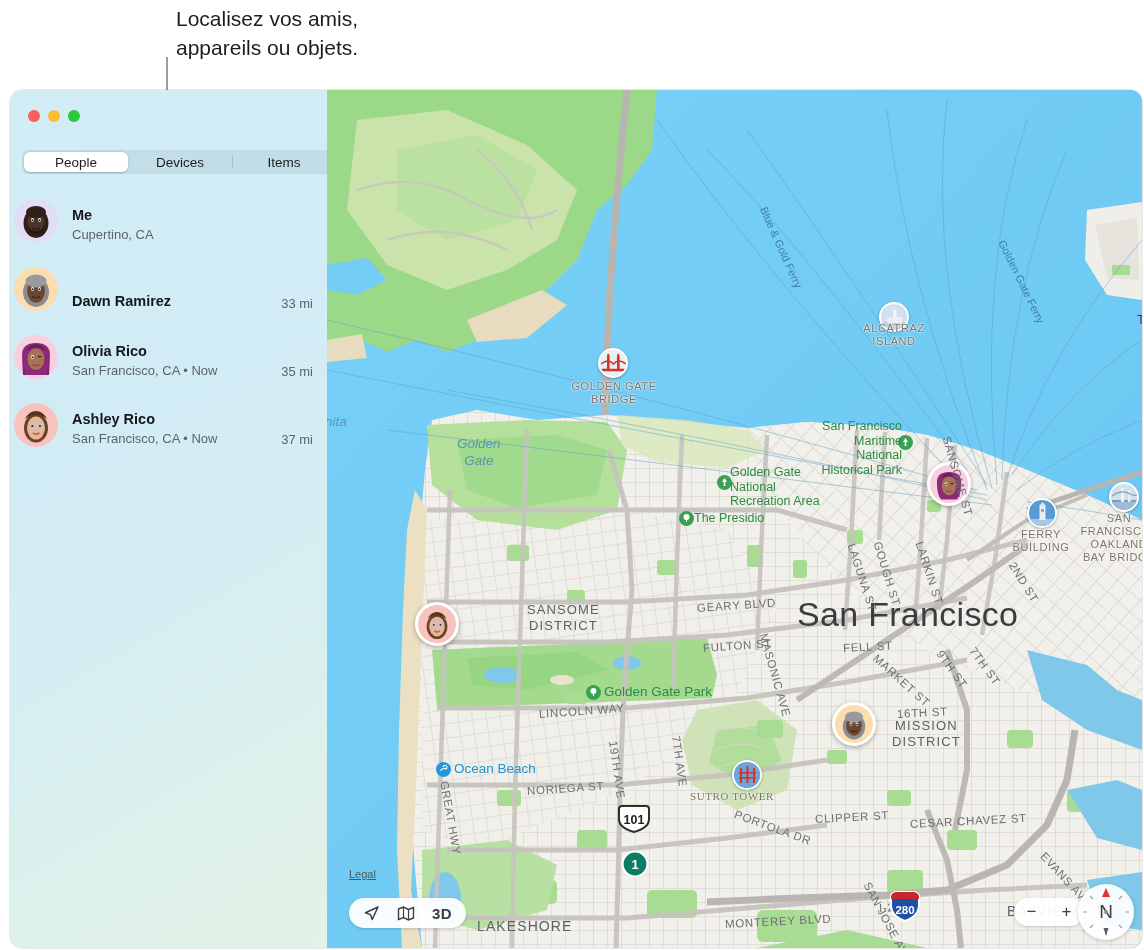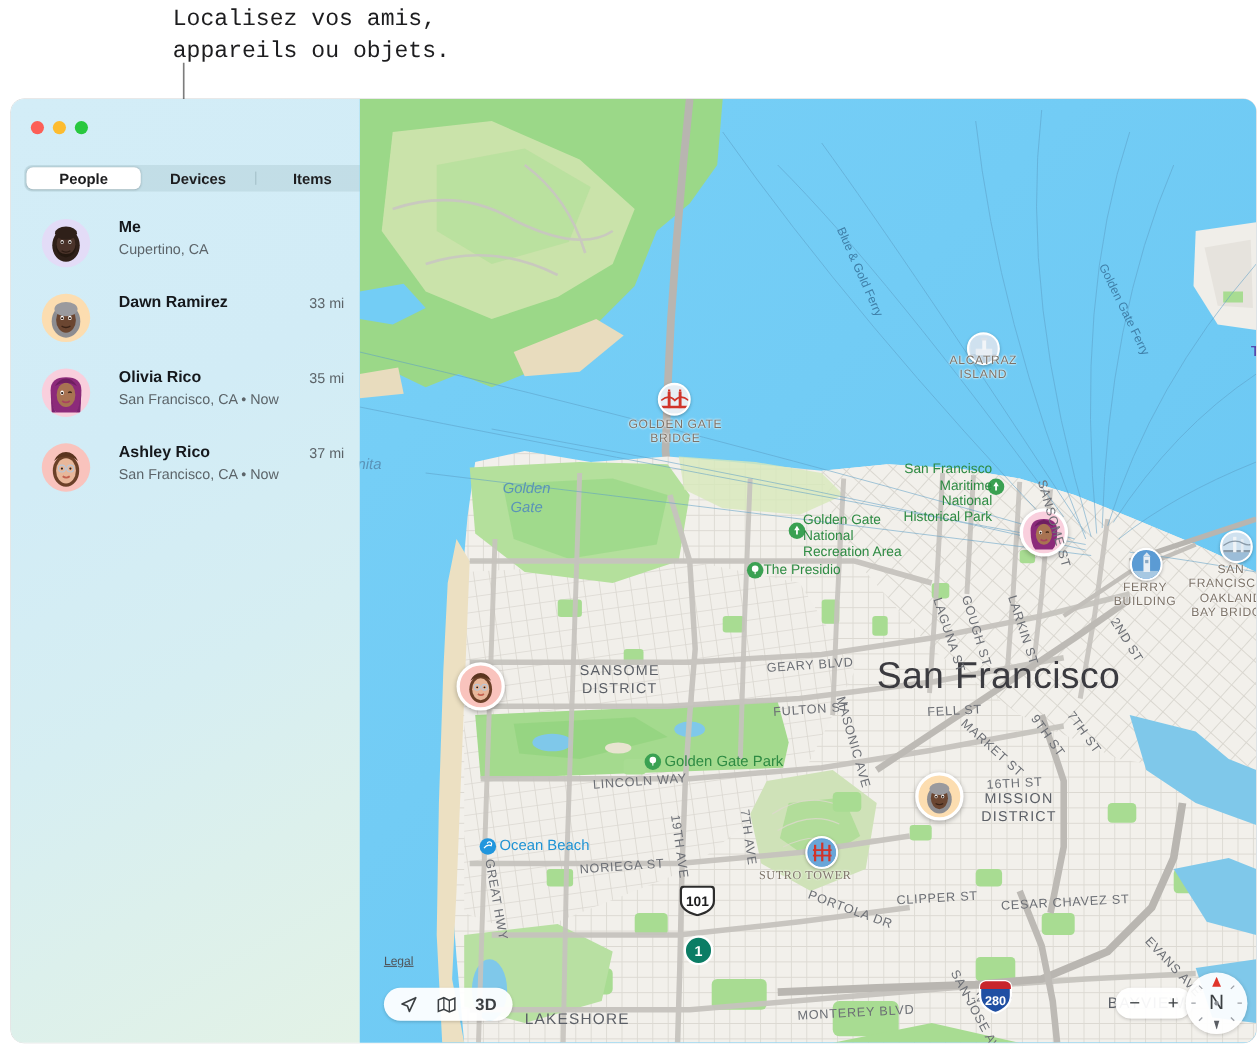--- a/index.html
+++ b/index.html
@@ -6,23 +6,23 @@
   html, body {
     width: 1144px; height: 950px;
     background: #ffffff;
     font-family: "Liberation Sans", sans-serif;
     overflow: hidden;
   }
   #root { position: relative; width: 1144px; height: 950px; }
 
   
   .callout-text {
-    position: absolute; left: 157px; top: 4px;
+    position: absolute; left: 176px; top: 4px;
     font-size: 21px; line-height: 29px; color: #1d1d1f;
-    font-family: Liberation Mono, monospace;
+    font-family: Liberation Sans, sans-serif;
     white-space: pre-line;
   }
   .callout-lines { position: absolute; left: 0; top: 0; pointer-events: none; }
 
   
   .window {
     position: absolute; left: 10px; top: 90px;
     width: 1132px; height: 858px;
     border-radius: 12px;
     overflow: hidden;
@@ -41,21 +41,20 @@
   .tl.yellow { background: #fdbc2f; }
   .tl.green { background: #28c83f; }
 
   .segmented {
     position: absolute; left: 12px; top: 60px;
     width: 316px; height: 24px;
     background: rgba(170,200,208,0.40);
     border-radius: 7px;
     display: flex; align-items: center;
     padding: 2px;
-    font-weight: bold;
   }
   .seg {
     flex: 1; height: 100%;
     display: flex; align-items: center; justify-content: center;
     font-size: 13.5px; color: #1d1d1f;
     border-radius: 6px;
     position: relative;
   }
   .seg.active {
     background: #ffffff;
@@ -63,24 +62,23 @@
   }
   .seg.divider::before {
     content: ""; position: absolute; left: 0; top: 4px;
     width: 1px; height: calc(100% - 8px);
     background: rgba(110,140,150,0.35);
   }
 
   .people-list { position: absolute; left: 0; top: 96px; width: 317px; }
   .person {
     position: relative;
-    display: flex; align-items: flex-start;
-    padding: 11px 14px 11px 28px;
+    display: flex; align-items: flex-end;
+    padding: 11px 14px 11px 4px;
     min-height: 62px;
-    gap: 12px;
   }
   .avatar {
     width: 44px; height: 44px; border-radius: 50%;
     flex: 0 0 44px;
     position: relative; overflow: hidden;
     margin-top: 2px;
   }
   .pinfo { margin-left: 14px; flex: 1 1 auto; padding-top: 1px; }
   .pname { font-size: 14.5px; font-weight: bold; color: #15181c; line-height: 19px; }
   .psub {

